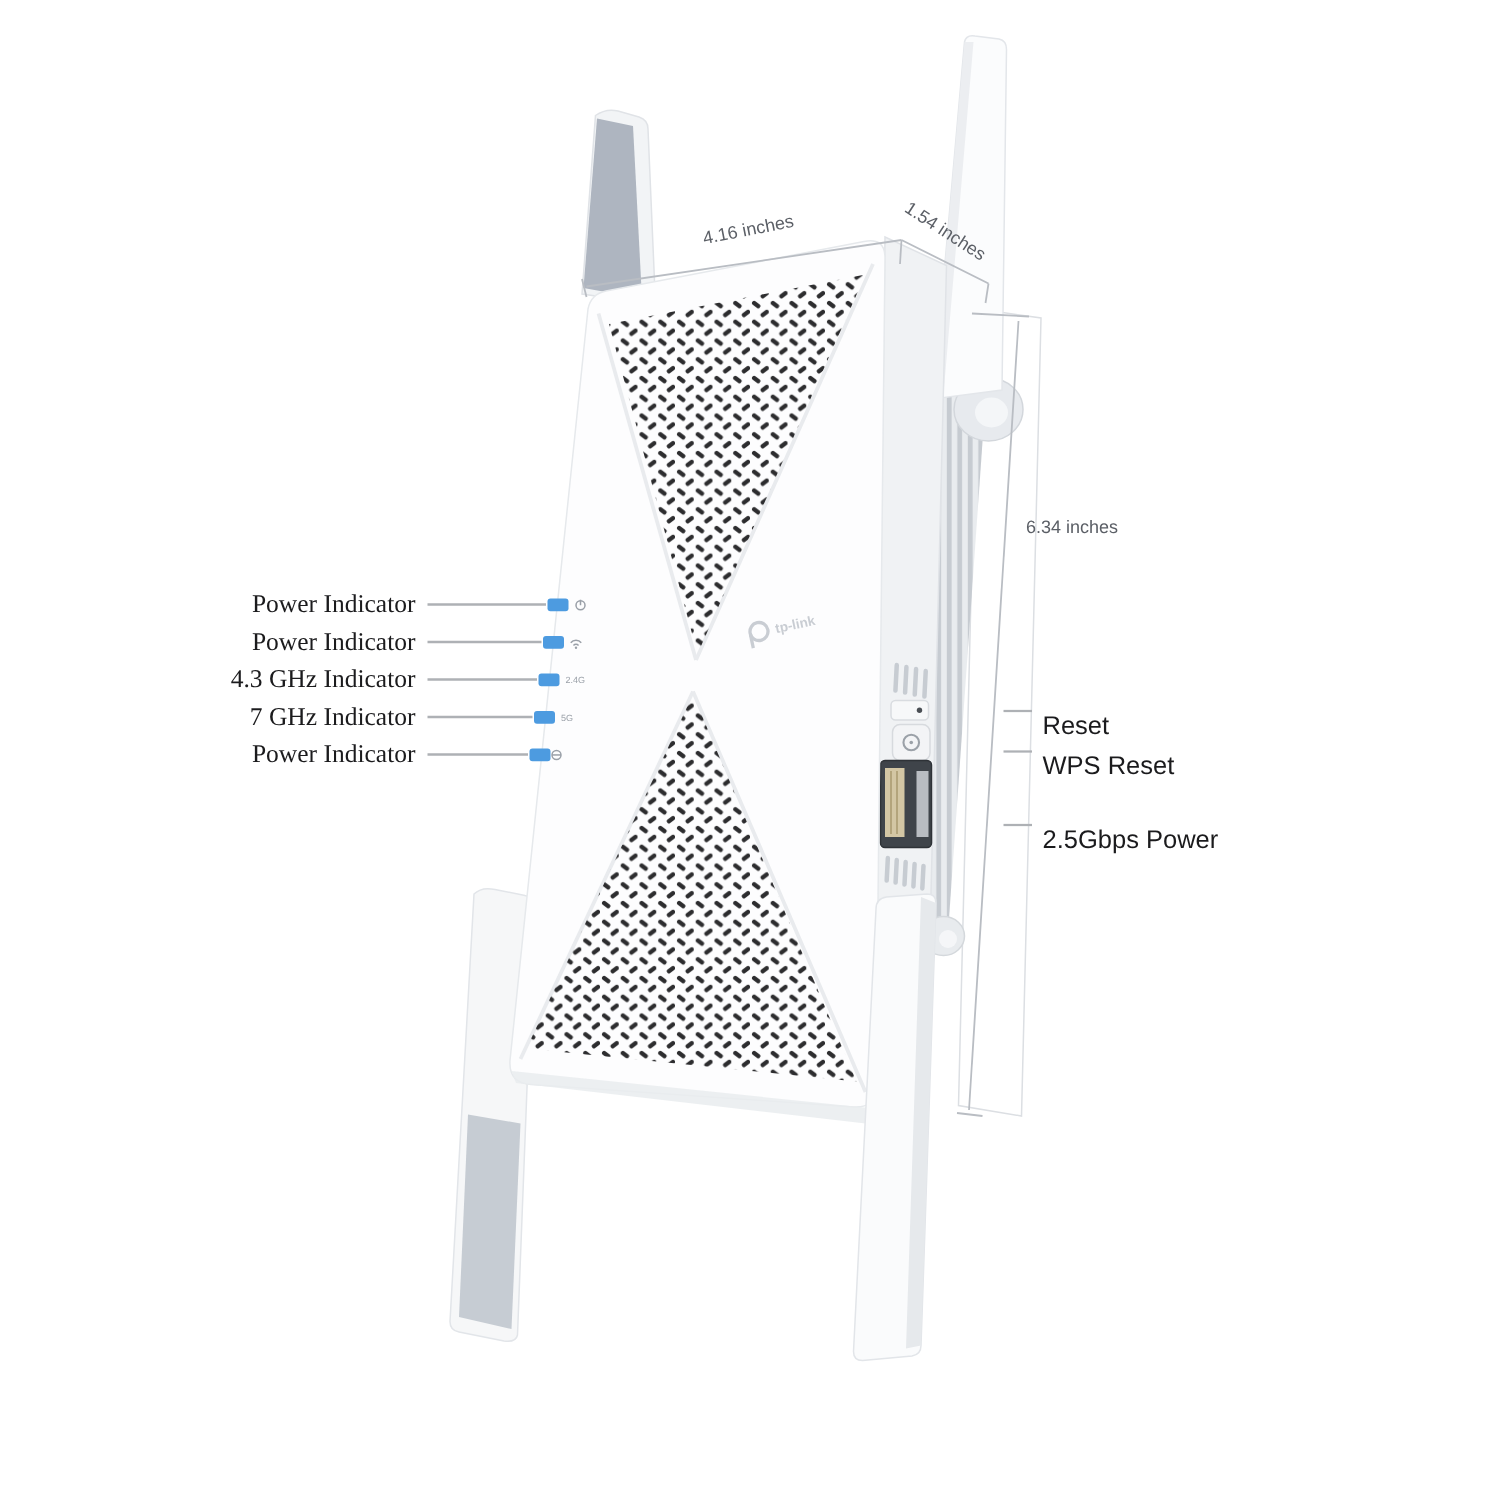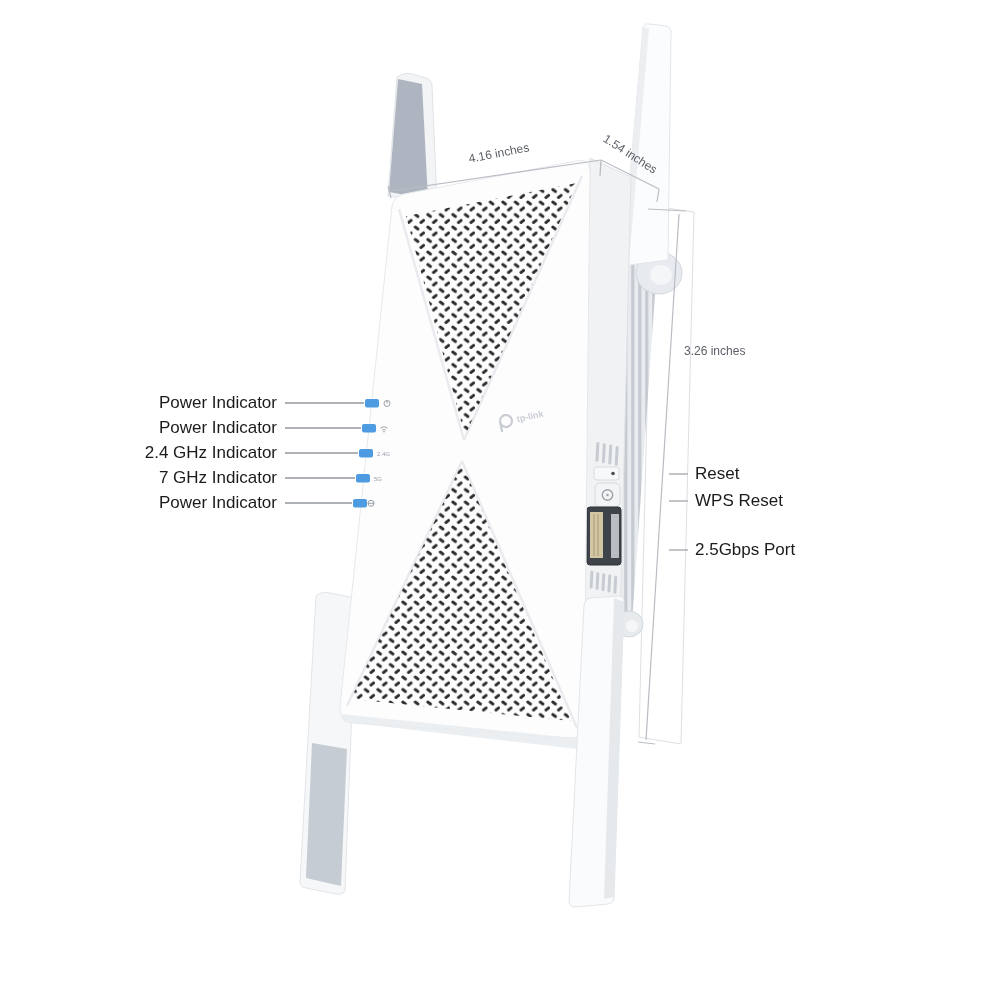--- a/index.html
+++ b/index.html
@@ -2,22 +2,22 @@
 <html><head>
 <meta charset="utf-8">
 <style>
   html,body{margin:0;padding:0;background:#ffffff;}
   #canvas{
     position:relative;width:1000px;height:1000px;background:#ffffff;overflow:hidden;
     font-family:"Liberation Sans", sans-serif;
   }
   #scene{position:absolute;left:0;top:0;}
   .lbl{position:absolute;font-size:17px;line-height:18px;color:#1b1b1d;white-space:nowrap;}
-  .lbl.left{right:723px;text-align:right;}
-  .lbl.right{left:695px;text-align:center;}
+  .lbl.left{right:723px;text-align:right;font-family:Liberation Serif, serif;}
+  .lbl.right{left:695px;text-align:center;margin-top:10px;}
   .dim{position:absolute;font-size:12px;line-height:13px;color:#5b5f66;white-space:nowrap;}
   .dim.width{left:437px;top:147px;width:124px;text-align:center;transform:rotate(-11deg);}
   .dim.depth{left:582px;top:148px;width:96px;text-align:center;transform:rotate(33deg);}
   .dim.height{left:684px;top:345px;}
 </style>
 </head>
 <body>
 
 <div id="canvas">
 
@@ -172,25 +172,25 @@
 
     <g stroke="#aeb1b5" stroke-width="1.5">
       <line x1="669" y1="474" x2="688" y2="474"></line>
       <line x1="669" y1="501" x2="688" y2="501"></line>
       <line x1="669" y1="550" x2="688" y2="550"></line>
     </g>
   </svg>
 
   <div class="lbl left" style="top:394px">Power Indicator</div>
   <div class="lbl left" style="top:419px">Power Indicator</div>
-  <div class="lbl left" style="top:444px">2.4 GHz Indicator</div>
+  <div class="lbl left" style="top:444px">4.3 GHz Indicator</div>
   <div class="lbl left" style="top:469px">7 GHz Indicator</div>
   <div class="lbl left" style="top:494px">Power Indicator</div>
 
   <div class="lbl right" style="top:465px">Reset</div>
   <div class="lbl right" style="top:492px">WPS Reset</div>
-  <div class="lbl right" style="top:541px">2.5Gbps Port</div>
+  <div class="lbl right" style="top:541px">2.5Gbps Power</div>
 
   <div class="dim width">4.16 inches</div>
   <div class="dim depth">1.54 inches</div>
-  <div class="dim height">3.26 inches</div>
+  <div class="dim height">6.34 inches</div>
 
 </div>
 
 </body></html>

